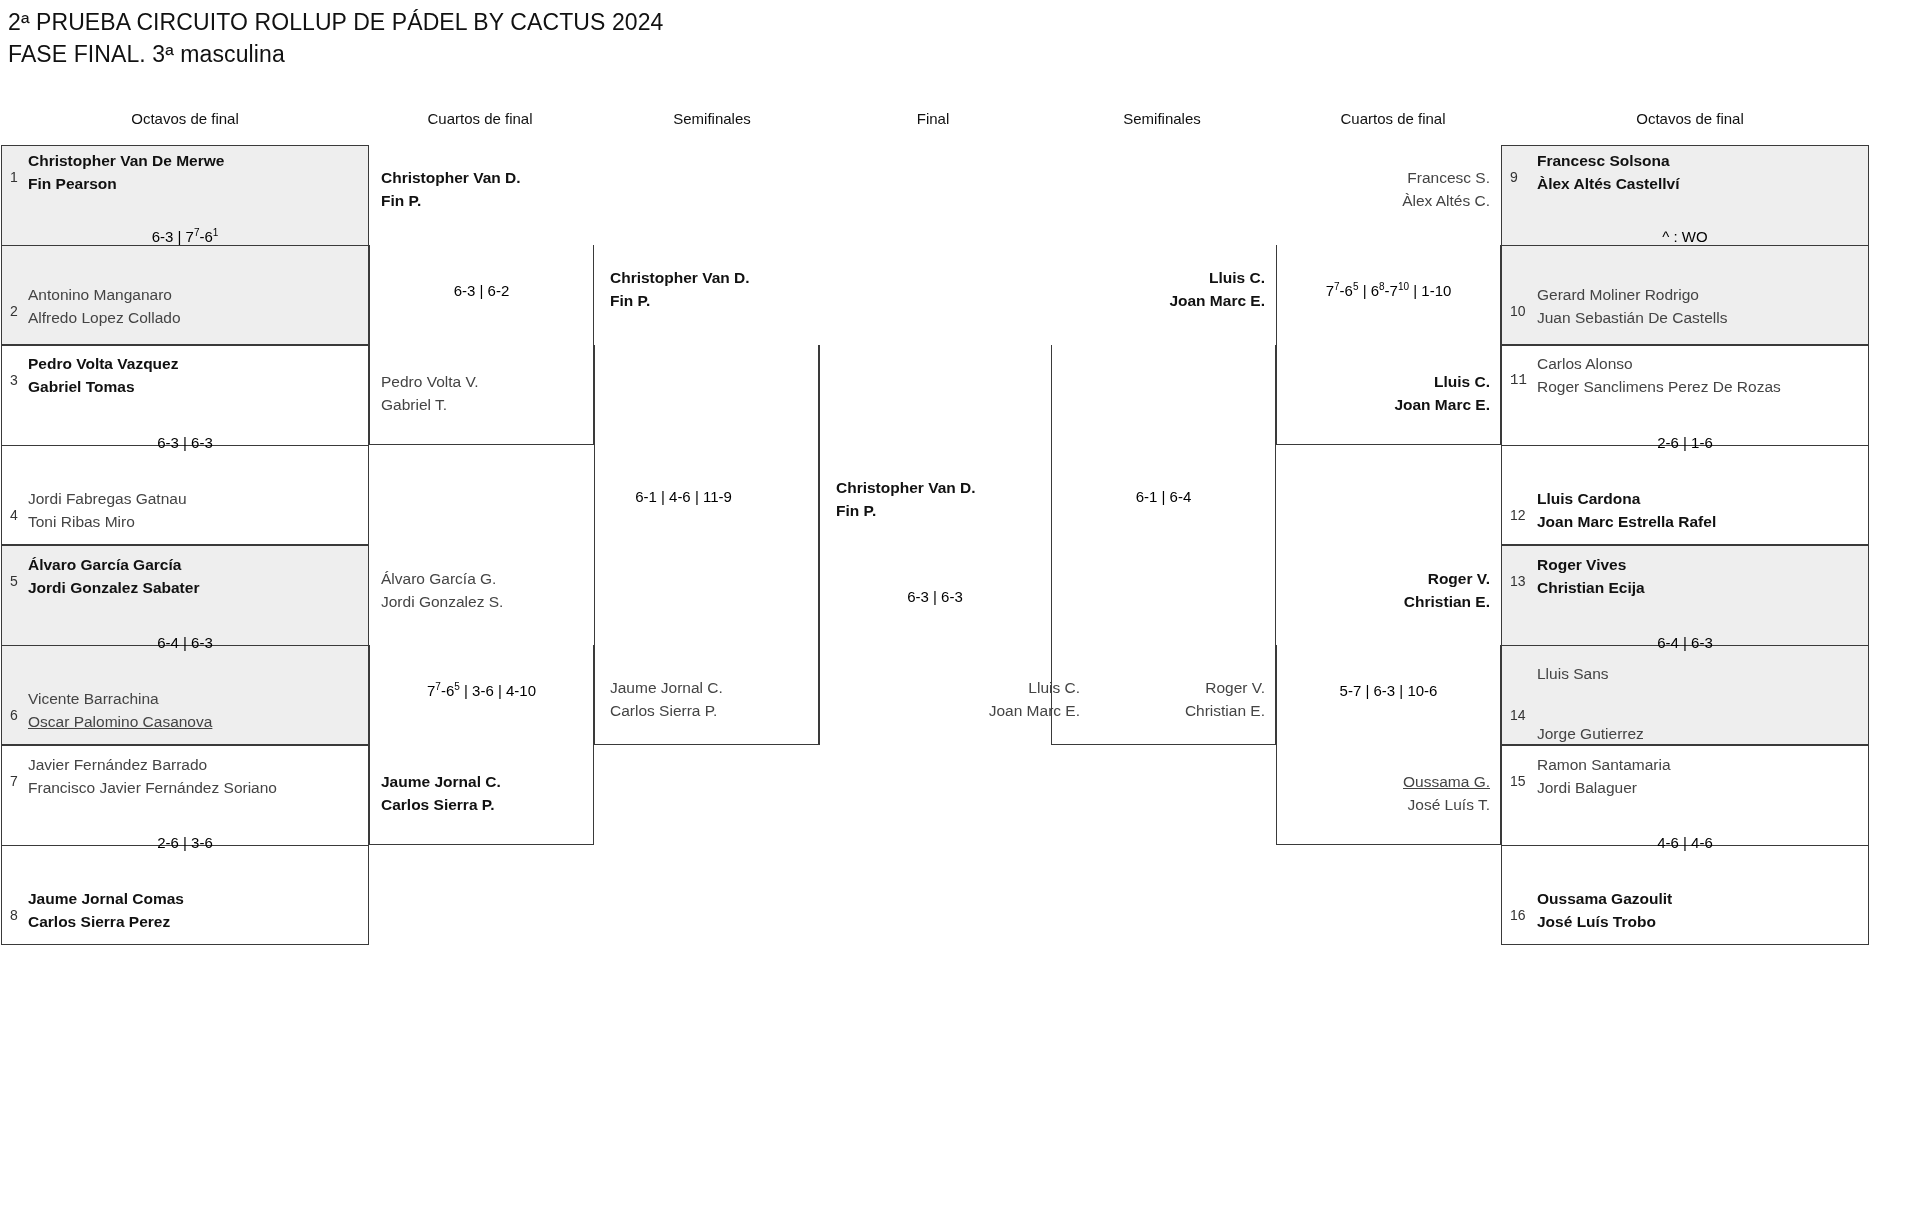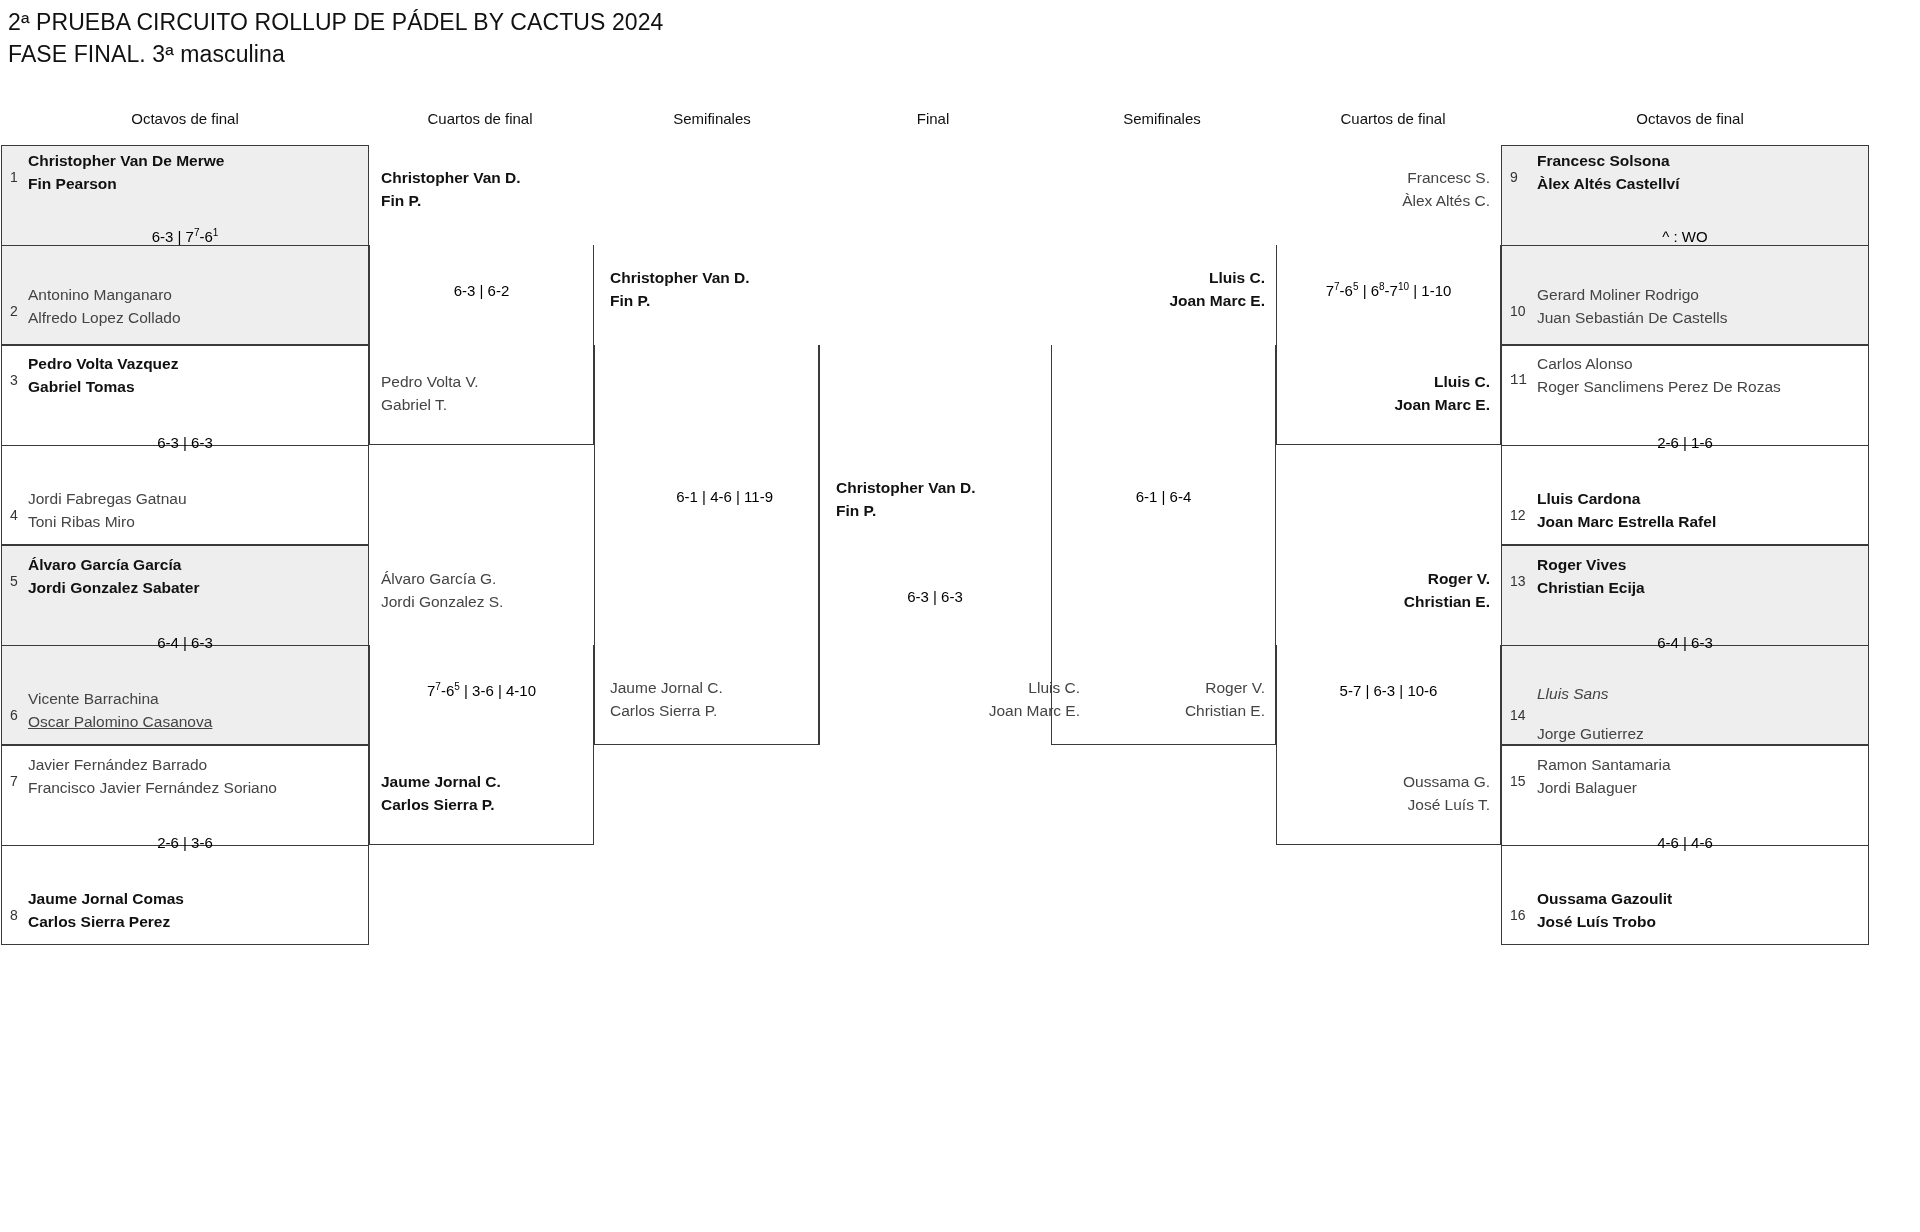--- a/index.html
+++ b/index.html
@@ -117,21 +117,21 @@
   <div class="connector no-top" style="left:369px;top:645px;width:225px;height:200px;"></div>
   <div class="team lose" style="left:381px;top:569px;">Álvaro García G.</div>
   <div class="team lose" style="left:381px;top:592px;">Jordi Gonzalez S.</div>
   <div class="score" style="left:369px;top:682px;width:225px;text-align:center;"><span>7<sup>7</sup>-6<sup>5</sup> | 3-6 | 4-10</span></div>
   <div class="team win" style="left:381px;top:772px;">Jaume Jornal C.</div>
   <div class="team win" style="left:381px;top:795px;">Carlos Sierra P.</div>
 
   <div class="connector no-top" style="left:594px;top:345px;width:225px;height:400px;"></div>
   <div class="team win" style="left:610px;top:268px;">Christopher Van D.</div>
   <div class="team win" style="left:610px;top:291px;">Fin P.</div>
-  <div class="score" style="left:594px;top:488px;width:179px;text-align:right;"><span>6-1 | 4-6 | 11-9</span></div>
+  <div class="score" style="left:594px;top:488px;width:179px;text-align:center;"><span>6-1 | 4-6 | 11-9</span></div>
   <div class="team lose" style="left:610px;top:678px;">Jaume Jornal C.</div>
   <div class="team lose" style="left:610px;top:701px;">Carlos Sierra P.</div>
 
   <div class="vline" style="left:819px;top:345px;height:400px;"></div>
   <div class="team win" style="left:836px;top:478px;">Christopher Van D.</div>
   <div class="team win" style="left:836px;top:501px;">Fin P.</div>
   <div class="score" style="left:820px;top:588px;width:230px;text-align:center;"><span>6-3 | 6-3</span></div>
   <div class="team lose" style="left:920px;top:678px;text-align:right;width:160px;">Lluis C.</div>
   <div class="team lose" style="left:920px;top:701px;text-align:right;width:160px;">Joan Marc E.</div>
 
@@ -146,21 +146,21 @@
   <div class="team lose" style="left:1285px;top:168px;text-align:right;width:205px;">Francesc S.</div>
   <div class="team lose" style="left:1285px;top:191px;text-align:right;width:205px;">Àlex Altés C.</div>
   <div class="score" style="left:1276px;top:282px;width:225px;text-align:center;"><span>7<sup>7</sup>-6<sup>5</sup> | 6<sup>8</sup>-7<sup>10</sup> | 1-10</span></div>
   <div class="team win" style="left:1285px;top:372px;text-align:right;width:205px;">Lluis C.</div>
   <div class="team win" style="left:1285px;top:395px;text-align:right;width:205px;">Joan Marc E.</div>
 
   <div class="connector no-top" style="left:1276px;top:645px;width:225px;height:200px;"></div>
   <div class="team win" style="left:1285px;top:569px;text-align:right;width:205px;">Roger V.</div>
   <div class="team win" style="left:1285px;top:592px;text-align:right;width:205px;">Christian E.</div>
   <div class="score" style="left:1276px;top:682px;width:225px;text-align:center;"><span>5-7 | 6-3 | 10-6</span></div>
-  <div class="team lose" style="left:1285px;top:772px;text-align:right;width:205px;">Oussama G.</div>
+  <div class="team lose" style="left:1285px;top:772px;text-align:right;width:205px;text-decoration:underline;">Oussama G.</div>
   <div class="team lose" style="left:1285px;top:795px;text-align:right;width:205px;">José Luís T.</div>
 
   <div class="seed-row shaded" style="left:1501px;top:145px;width:368px;height:100px;"></div>
   <div class="seed-row shaded last" style="left:1501px;top:245px;width:368px;height:100px;"></div>
   <div class="seed-num" style="left:1510px;top:170px;">9</div>
   <div class="team win" style="left:1537px;top:151px;">Francesc Solsona</div>
   <div class="team win" style="left:1537px;top:174px;">Àlex Altés Castellví</div>
   <div class="score" style="left:1501px;top:228px;width:368px;text-align:center;"><span>^ : WO</span></div>
   <div class="seed-num" style="left:1510px;top:304px;">10</div>
   <div class="team lose" style="left:1537px;top:285px;">Gerard Moliner Rodrigo</div>
@@ -176,21 +176,21 @@
   <div class="team win" style="left:1537px;top:489px;">Lluis Cardona</div>
   <div class="team win" style="left:1537px;top:512px;">Joan Marc Estrella Rafel</div>
 
   <div class="seed-row shaded" style="left:1501px;top:545px;width:368px;height:100px;"></div>
   <div class="seed-row shaded last" style="left:1501px;top:645px;width:368px;height:100px;"></div>
   <div class="seed-num" style="left:1510px;top:574px;">13</div>
   <div class="team win" style="left:1537px;top:555px;">Roger Vives</div>
   <div class="team win" style="left:1537px;top:578px;">Christian Ecija</div>
   <div class="score" style="left:1501px;top:634px;width:368px;text-align:center;"><span>6-4 | 6-3</span></div>
   <div class="seed-num" style="left:1510px;top:708px;">14</div>
-  <div class="team lose" style="left:1537px;top:684px;font-style:italic;">Lluis Sans</div>
+  <div class="team lose" style="left:1537px;top:664px;">Lluis Sans</div>
   <div class="team lose" style="left:1537px;top:724px;">Jorge Gutierrez</div>
 
   <div class="seed-row plain" style="left:1501px;top:745px;width:368px;height:100px;"></div>
   <div class="seed-row plain last" style="left:1501px;top:845px;width:368px;height:100px;"></div>
   <div class="seed-num" style="left:1510px;top:774px;">15</div>
   <div class="team lose" style="left:1537px;top:755px;">Ramon Santamaria</div>
   <div class="team lose" style="left:1537px;top:778px;">Jordi Balaguer</div>
   <div class="score" style="left:1501px;top:834px;width:368px;text-align:center;"><span>4-6 | 4-6</span></div>
   <div class="seed-num" style="left:1510px;top:908px;">16</div>
   <div class="team win" style="left:1537px;top:889px;">Oussama Gazoulit</div>

